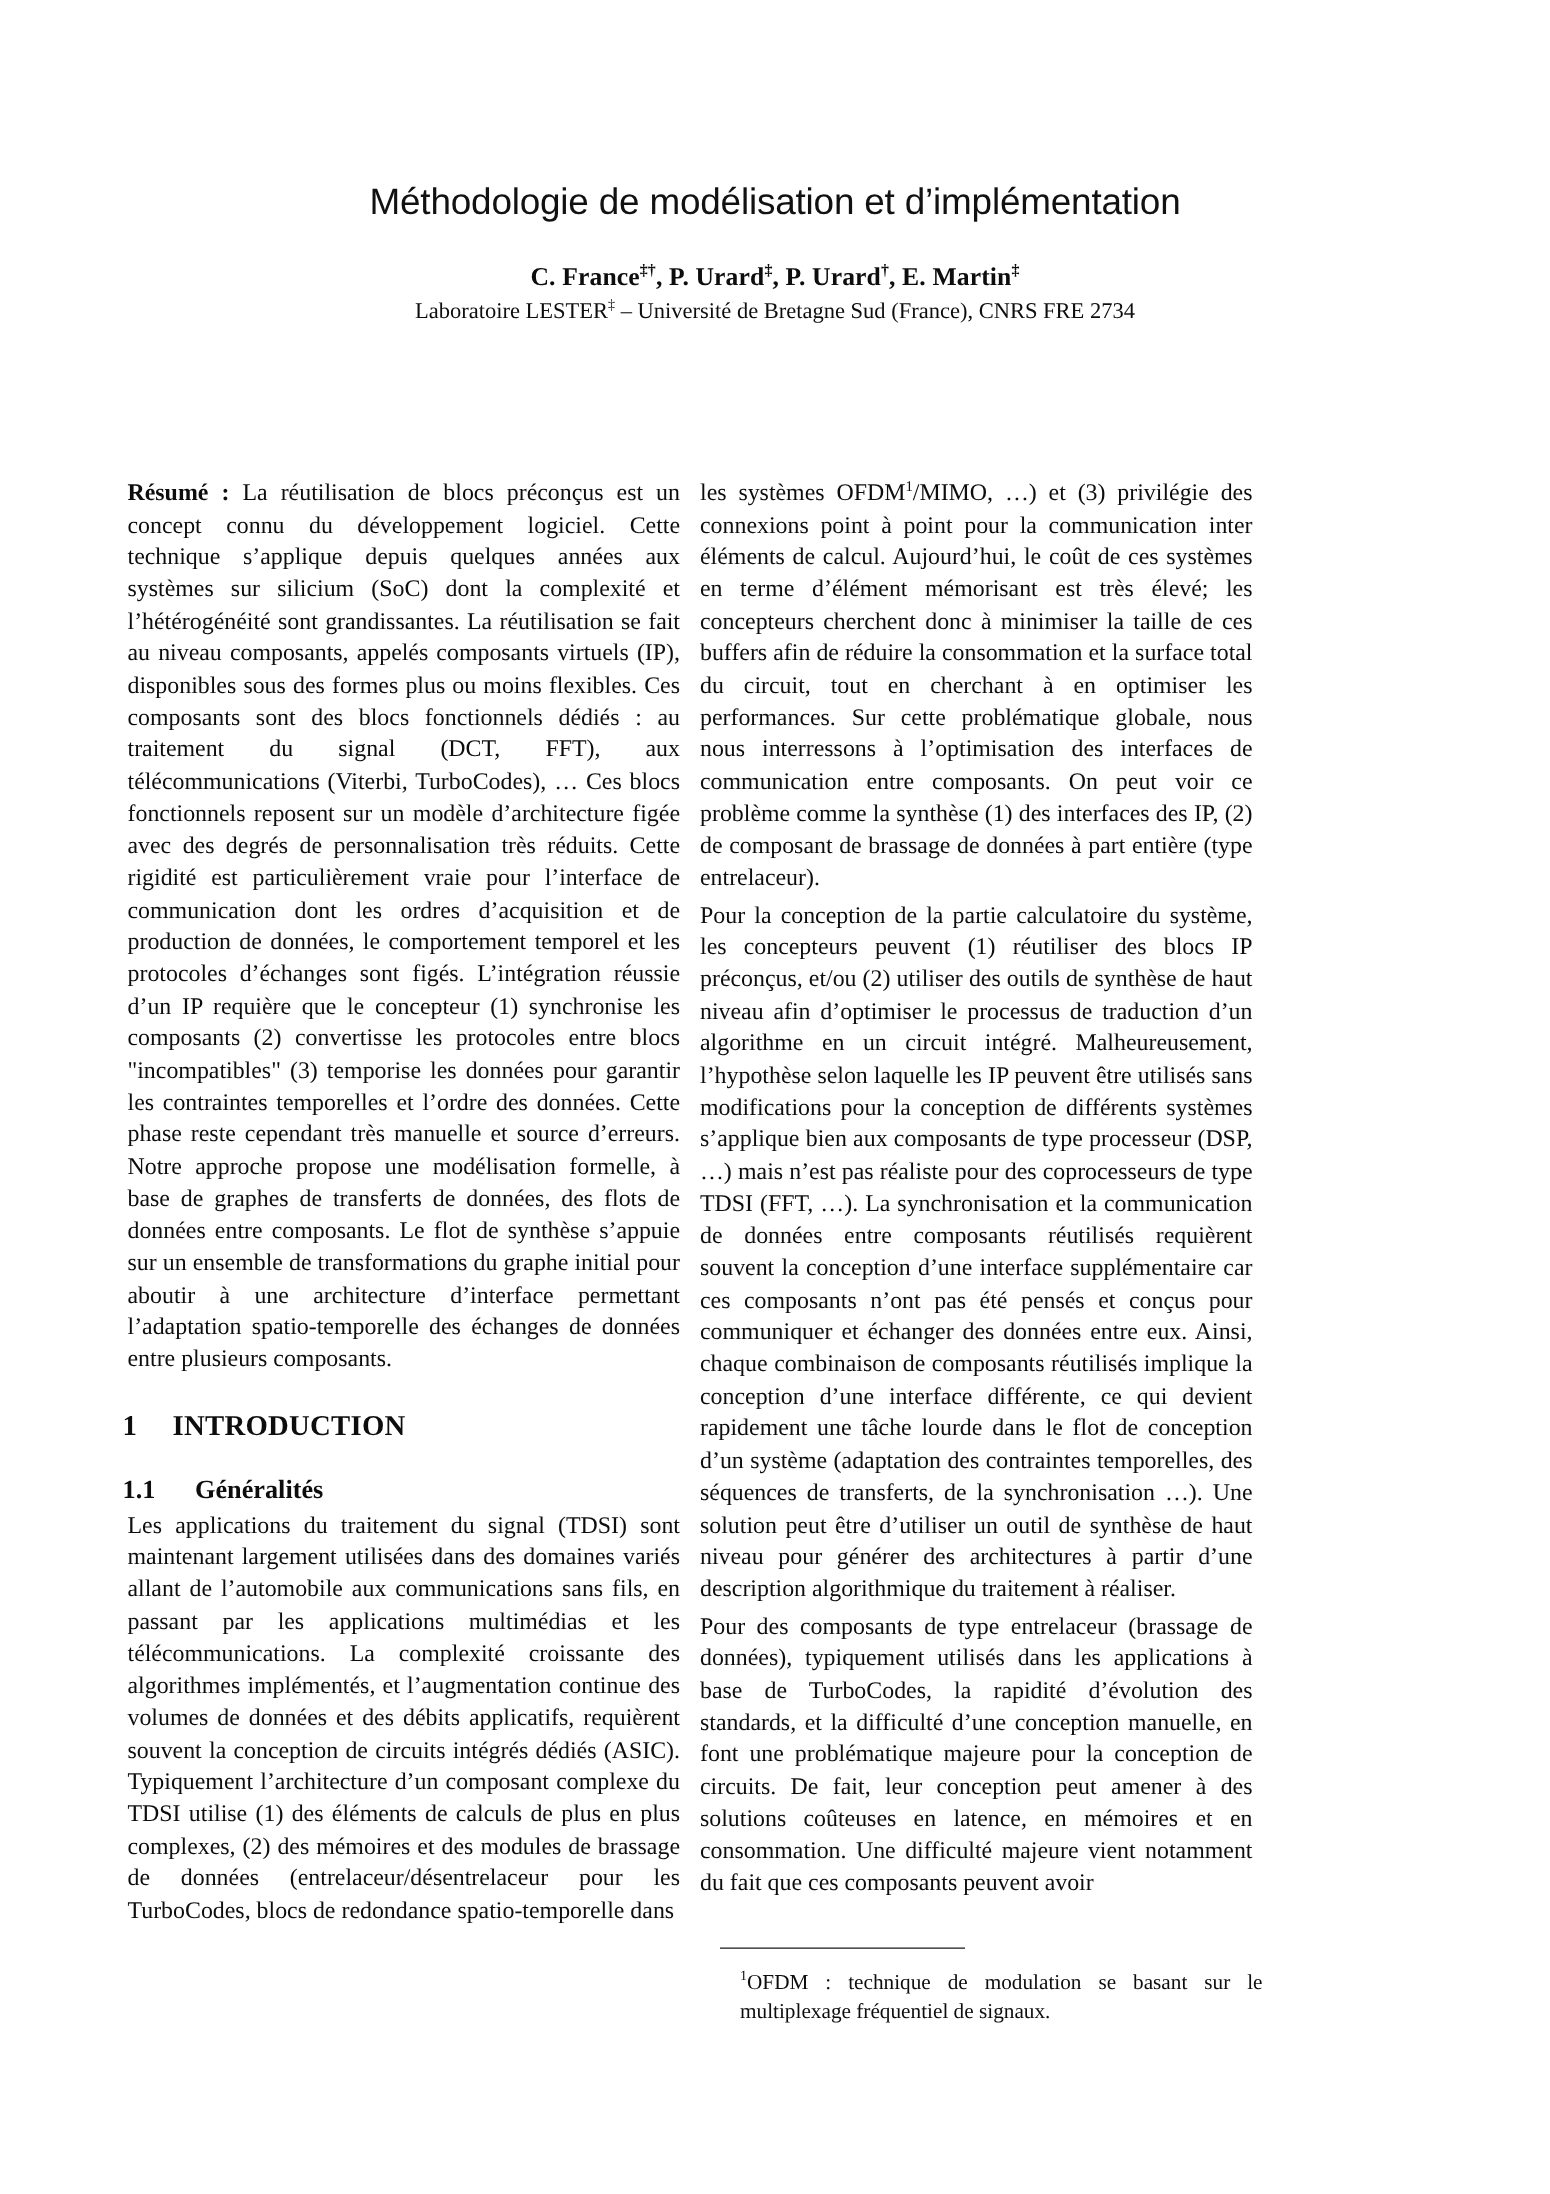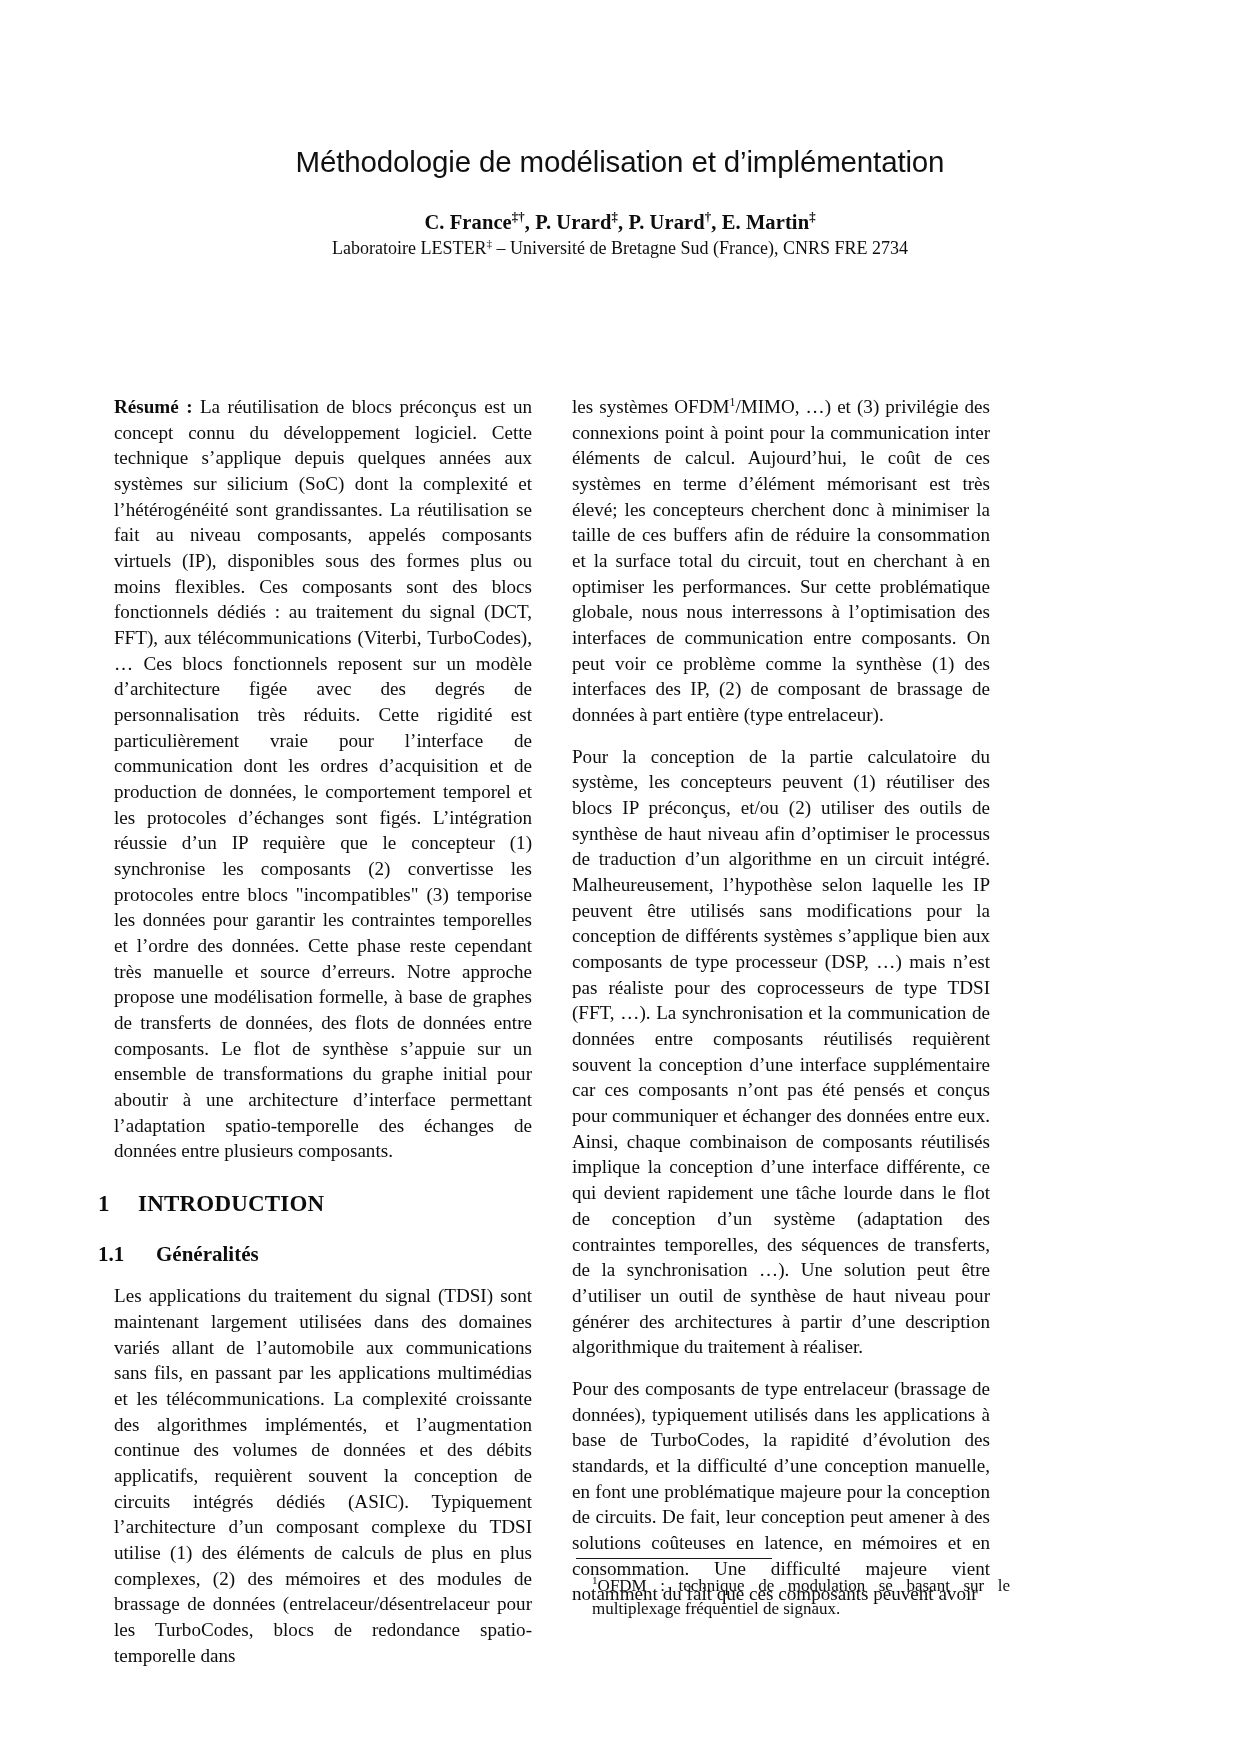--- a/index.html
+++ b/index.html
@@ -61,21 +61,21 @@
   }
   .col {
     position: absolute;
     top: 0;
     width: 450px;
   }
   .col-left  { left: 0; }
   .col-right { left: 458px; }
 
   .col p {
-    margin: 16px;
+    margin: 4px;
     font-size: 19.1px;
     line-height: 1.345;
     text-align: justify;
     text-justify: inter-word;
     hyphens: none;
   }
   .lead-label { font-weight: bold; }
 
   h2.sec {
     font-family: "Liberation Serif", "DejaVu Serif", serif;

